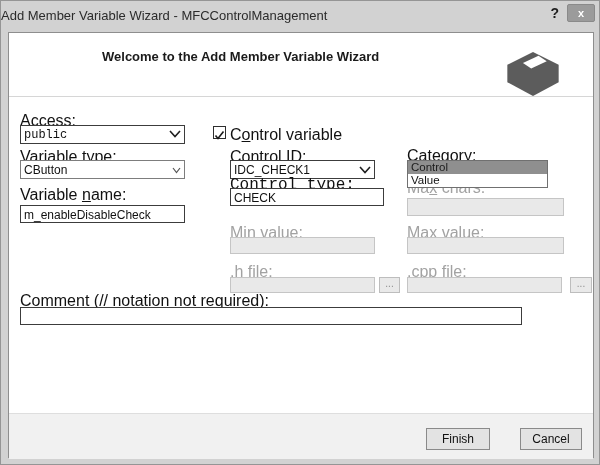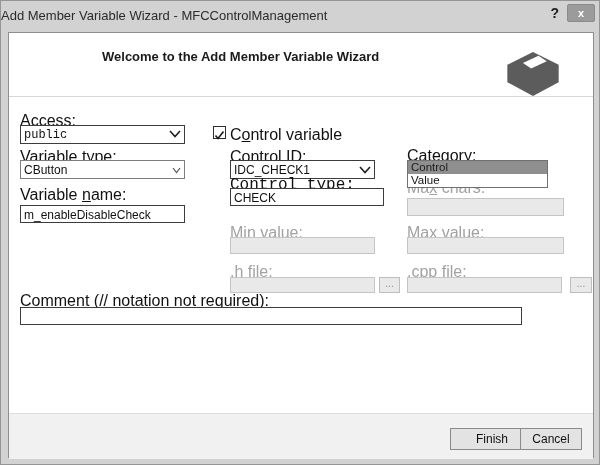--- a/index.html
+++ b/index.html
@@ -150,18 +150,18 @@
     <div class="browse" style="left:370px; top:244px; width:21px; height:16px;">...</div>
 
     <span class="lbl disabled" style="left:398px; top:230px;"><span>.c</span><u>p</u><span>p file:</span></span>
     <input class="field disabled" style="left: 398px; top: 244px; width: 155px; height: 16px;" disabled="" value="">
     <div class="browse" style="left:561px; top:244px; width:22px; height:16px;">...</div>
 
     <span class="lbl" style="left:11px; top:259px;"><span>Co</span><u>m</u><span>ment (// notation not required):</span></span>
     <input class="field" style="left: 11px; top: 274px; width: 502px; height: 18px;" value="">
 
     <div class="footer">
-      <div class="btn" style="left:441px; width:84px;">Finish</div>
+      <div class="btn" style="left:417px; width:64px;">Finish</div>
       <div class="btn" style="left:511px; width:62px;">Cancel</div>
     </div>
 
   </div>
 </div>
 
 </body></html>

